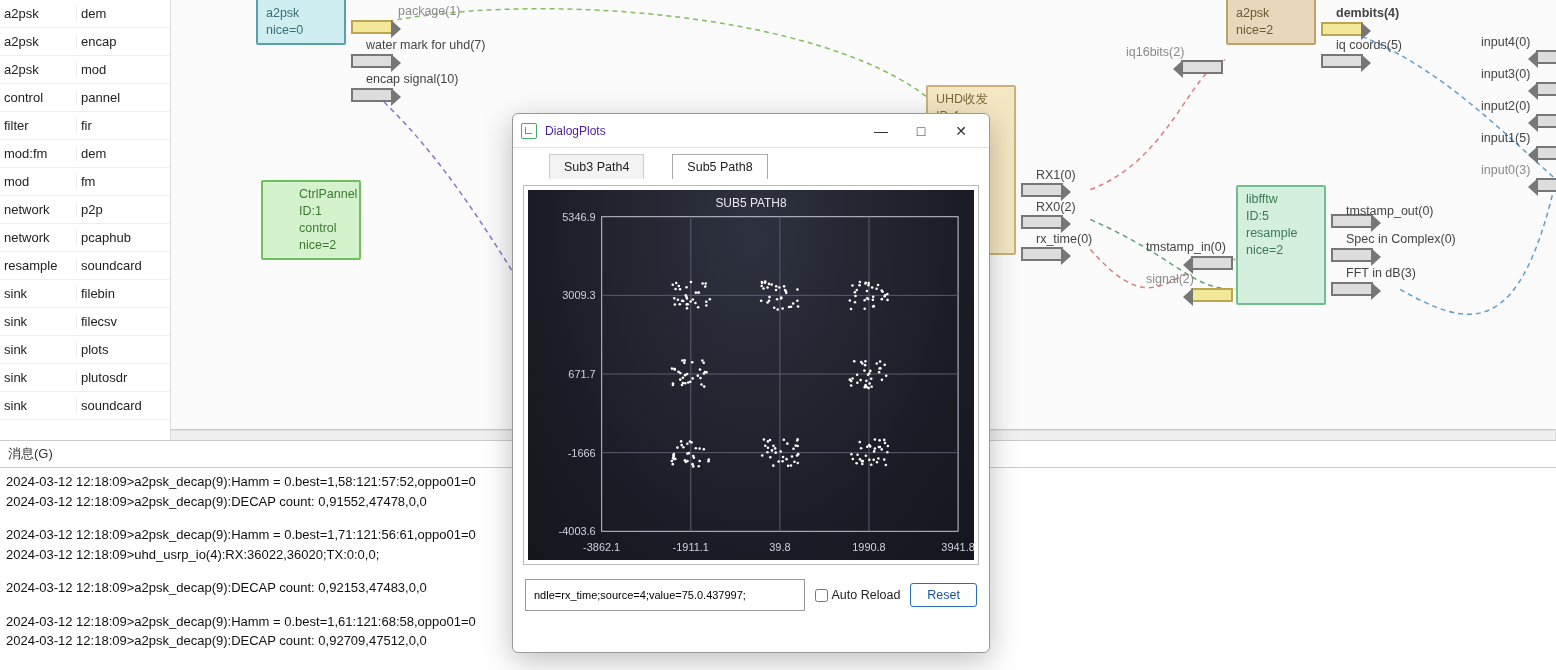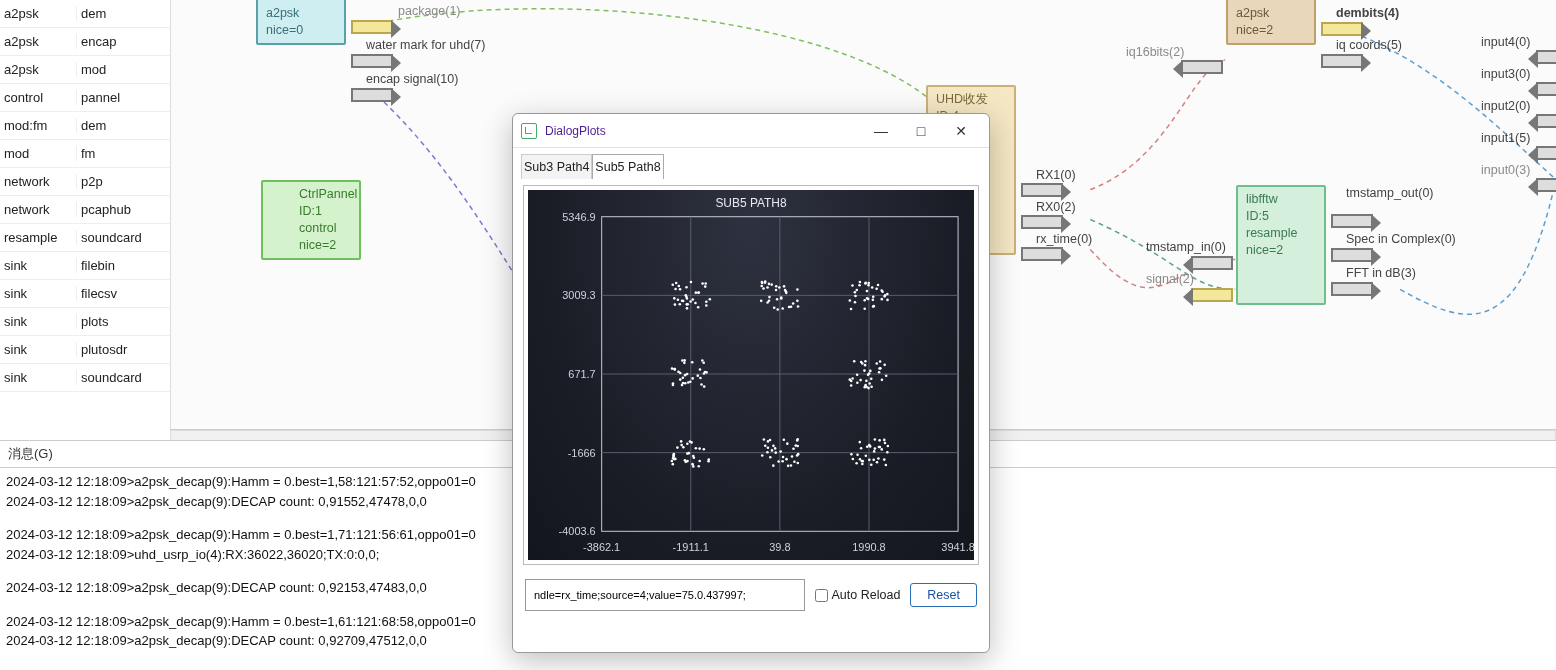--- a/index.html
+++ b/index.html
@@ -45,21 +45,21 @@
 
   
   .dlg { position: absolute; left: 512px; top: 113px; width: 478px; height: 540px; background: #fff; border: 1px solid #999; border-radius: 6px; box-shadow: 0 8px 30px rgba(0,0,0,.25); z-index: 50; }
   .dlg-titlebar { height: 34px; display: flex; align-items: center; padding: 0 8px; border-bottom: 1px solid #e3e3e3; }
   .dlg-titlebar .icon { width: 16px; height: 16px; border: 1.5px solid #4a6; border-radius: 2px; margin-right: 8px; position:relative;}
   .dlg-titlebar .icon::after{content:"";position:absolute;left:3px;top:3px;width:6px;height:6px;border-left:1.5px solid #4a6;border-bottom:1.5px solid #4a6;}
   .dlg-titlebar .title { flex: 1; font-size: 12px; color: #4c1d95; }
   .dlg-titlebar .winbtn { width: 40px; height: 28px; display: flex; align-items: center; justify-content: center; font-size: 14px; color: #333; cursor: pointer;}
 
   .dlg-tabs { display: flex; padding: 6px 8px 0 8px; gap: 0; }
-  .dlg-tabs .tab { padding: 5px 2px; border: 1px solid #ccc; border-bottom: none; background: #f3f3f3; font-size: 12.5px; cursor:pointer;}
+  .dlg-tabs .tab { padding: 5px 14px; border: 1px solid #ccc; border-bottom: none; background: #f3f3f3; font-size: 12.5px; cursor:pointer;margin-left:28px;}
   .dlg-tabs .tab.active { background: #fff; border-color: #aaa; }
 
   .plot-wrap { margin: 6px 10px; border: 1px solid #bbb; padding: 4px; background: #fff; }
   .plot-wrap .plot { width: 100%; height: 370px; background: radial-gradient(ellipse at 50% 10%, #2e3240 0%, #1b1d26 65%, #14161d 100%); position: relative; color: #e4e6ee; }
 
   .dlg-bottom { display: flex; align-items: center; gap: 10px; padding: 8px 12px 10px 12px; }
   .dlg-bottom input[type=text] { flex: 1; height: 32px; border: 1px solid #999; padding: 0 8px; font-size: 11px; }
   .dlg-bottom label { display: flex; align-items: center; gap: 4px; font-size: 12.5px; }
   .dlg-bottom button { height: 24px; padding: 0 16px; border: 1px solid #2a6fb5; background: #fff; color: #1556a2; border-radius: 3px; font-size: 12.5px; cursor:pointer;}
 
@@ -76,20 +76,24 @@
       <span class="c1">a2psk</span>
       <span class="c2">encap</span>
     </div>
     <div class="left-row">
       <span class="c1">a2psk</span>
       <span class="c2">mod</span>
     </div>
     <div class="left-row">
       <span class="c1">control</span>
       <span class="c2">pannel</span>
+    </div>
+    <div class="left-row">
+      <span class="c1">filter</span>
+      <span class="c2">fir</span>
     </div>
     <div class="left-row">
       <span class="c1">mod:fm</span>
       <span class="c2">dem</span>
     </div>
     <div class="left-row">
       <span class="c1">mod</span>
       <span class="c2">fm</span>
     </div>
     <div class="left-row">
@@ -183,21 +187,21 @@
     <div>libfftw</div>
     <div>ID:5</div>
     <div>resample</div>
     <div>nice=2</div>
   </div>
   <div class="port-label" style="left:975px; top:240px;">tmstamp_in(0)</div>
   <div class="port-stub inward" style="left:1020px; top:256px;"></div>
   <div class="port-label grey" style="left:975px; top:272px;">signal(2)</div>
   <div class="port-stub inward yellow" style="left:1020px; top:288px;"></div>
   <div class="port-stub" style="left:1160px; top:214px;"></div>
-  <div class="port-label" style="left:1175px; top:186px;text-align:center;">tmstamp_out(0)</div>
+  <div class="port-label" style="left:1175px; top:204px;text-align:center;">tmstamp_out(0)</div>
   <div class="port-stub" style="left:1160px; top:248px;"></div>
   <div class="port-label" style="left:1175px; top:232px;">Spec in Complex(0)</div>
   <div class="port-stub" style="left:1160px; top:282px;"></div>
   <div class="port-label" style="left:1175px; top:266px;">FFT in dB(3)</div>
 
   <div id="right-edge">
       <div class="port-label" style="left:1310px;top:35px;">input4(0)</div>
      <div class="port-stub inward" style="left:1365px;top:50px;"></div>
       <div class="port-label" style="left:1310px;top:67px;">input3(0)</div>
      <div class="port-stub inward" style="left:1365px;top:82px;"></div>

